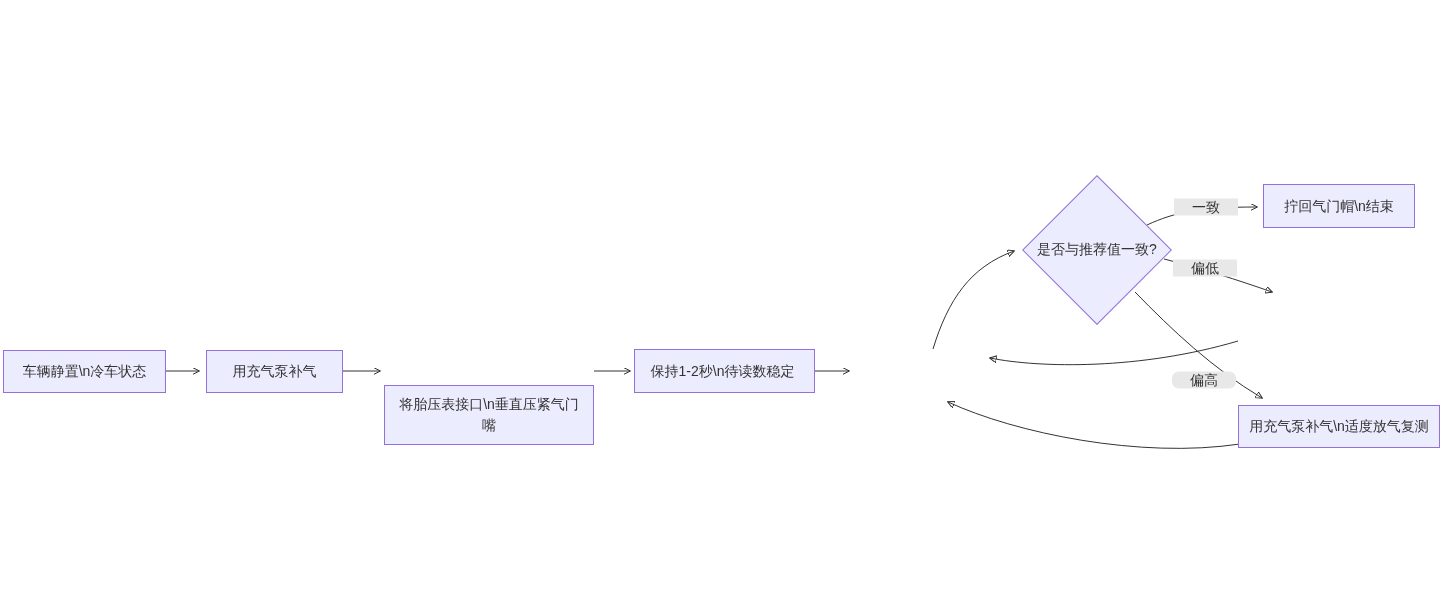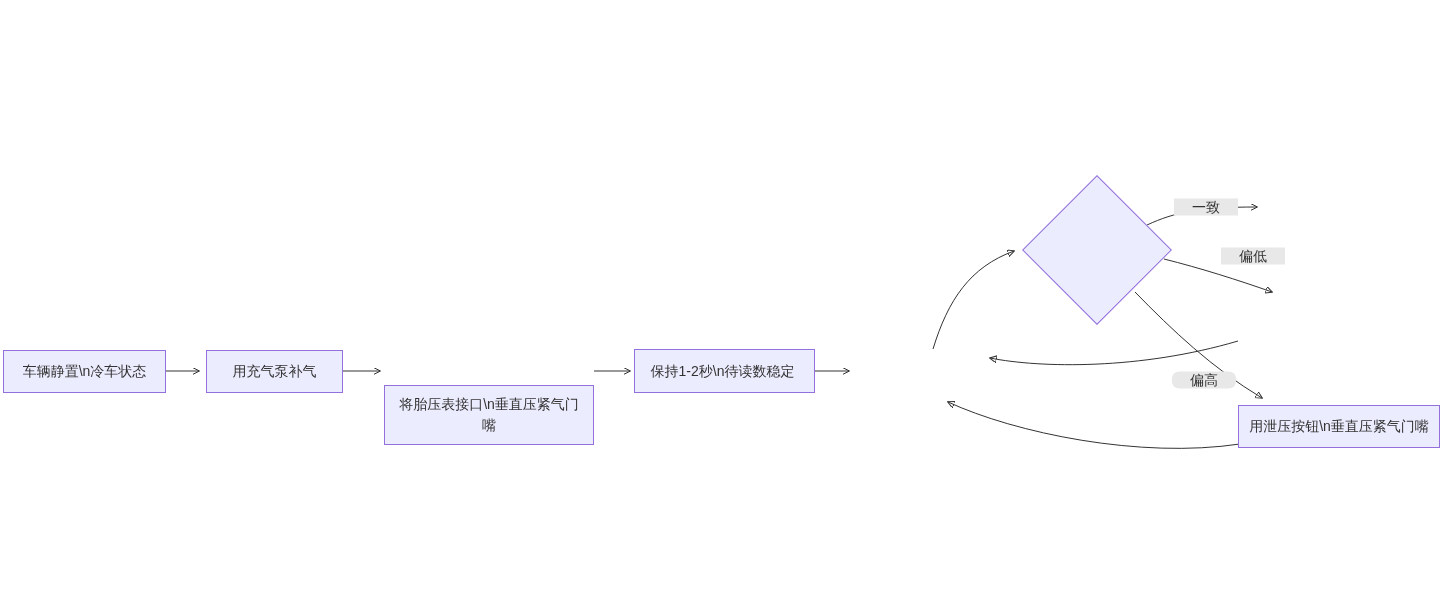--- a/index.html
+++ b/index.html
@@ -66,21 +66,21 @@
   
   #node-a { left: 3px;    top: 350px; width: 163px; height: 43px; }
   #node-b { left: 206px;  top: 350px; width: 137px; height: 43px; }
   #node-c { left: 384px;  top: 341px; width: 210px; height: 60px; margin-top: 44px; }
   #node-d { left: 634px;  top: 349px; width: 181px; height: 44px; padding-left: 6px; }
   #node-e { left: 854px;  top: 350px; width: 128px; height: 43px; }
   #node-g { left: 1263px; top: 184px; width: 152px; height: 44px; }
   #node-h { left: 1238px; top: 298px; width: 200px; height: 44px; }
   #node-i { left: 1238px; top: 405px; width: 202px; height: 43px; }
   #edge-label-match { left: 1206px; top: 207px; }
-  #edge-label-low   { left: 1205px; top: 256px; margin-left: 48px; }
+  #edge-label-low   { left: 1205px; top: 268px; }
   #edge-label-high  { left: 1204px; top: 380px; border-radius: 7px; }
 </style>
 </head>
 <body>
 
 <div id="canvas">
 
   <svg id="edge-layer" viewBox="0 0 1444 609" xmlns="http://www.w3.org/2000/svg">
     <defs>
       <marker id="arrow" markerWidth="8" markerHeight="8" refX="6.5" refY="3.5" orient="auto" markerUnits="userSpaceOnUse">
@@ -102,24 +102,26 @@
   <div id="node-a" class="node">车辆静置\n冷车状态</div>
 
   <div id="node-b" class="node">用充气泵补气</div>
 
   <div id="node-c" class="node">将胎压表接口\n垂直压紧气门嘴</div>
 
   <div id="node-d" class="node">保持1-2秒\n待读数稳定</div>
 
 
   <div class="diamond-shape"></div>
+  <div class="diamond-label">是否与推荐值一致?</div>
+
+  <div id="node-g" class="node">拧回气门帽\n结束</div>
 
 
-
-  <div id="node-i" class="node">用泄压按钮\n垂直压紧气门嘴</div>
+  <div id="node-i" class="node">用充气泵补气\n适度放气复测</div>
 
   <div id="edge-label-match" class="edge-label">一致</div>
 
   <div id="edge-label-low" class="edge-label">偏低</div>
 
   <div id="edge-label-high" class="edge-label">偏高</div>
 
 </div>
 
 </body></html>

